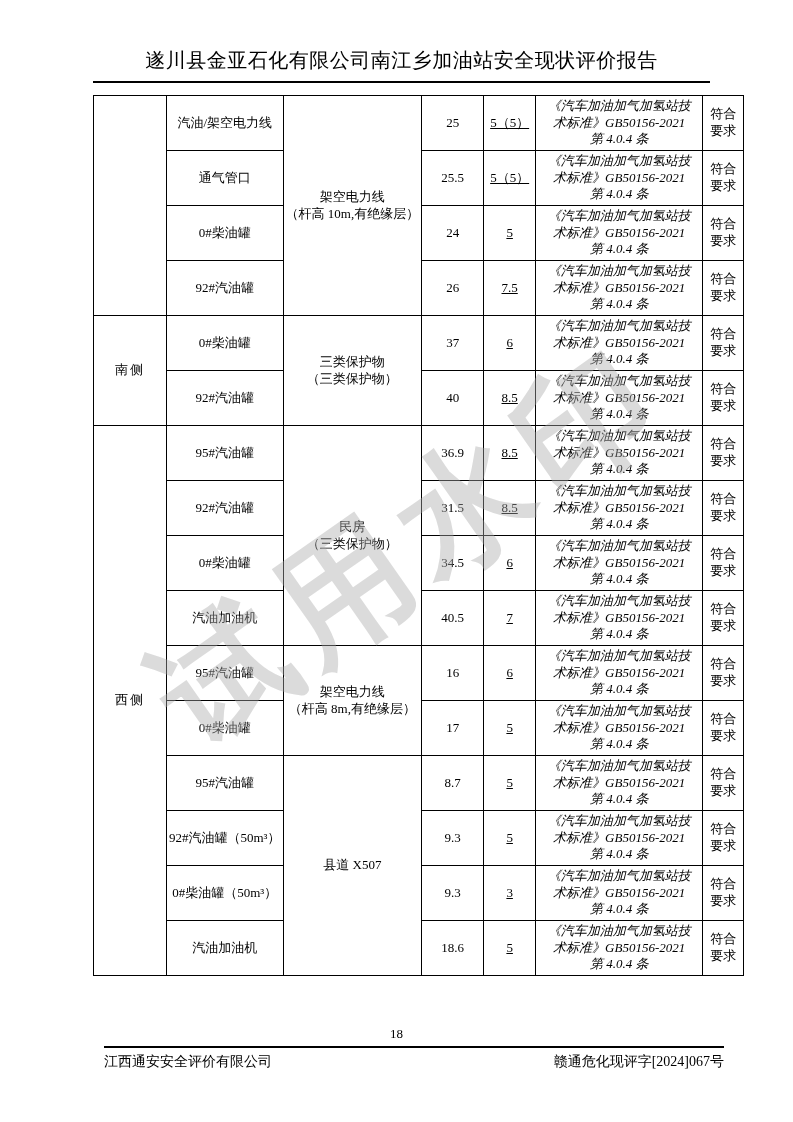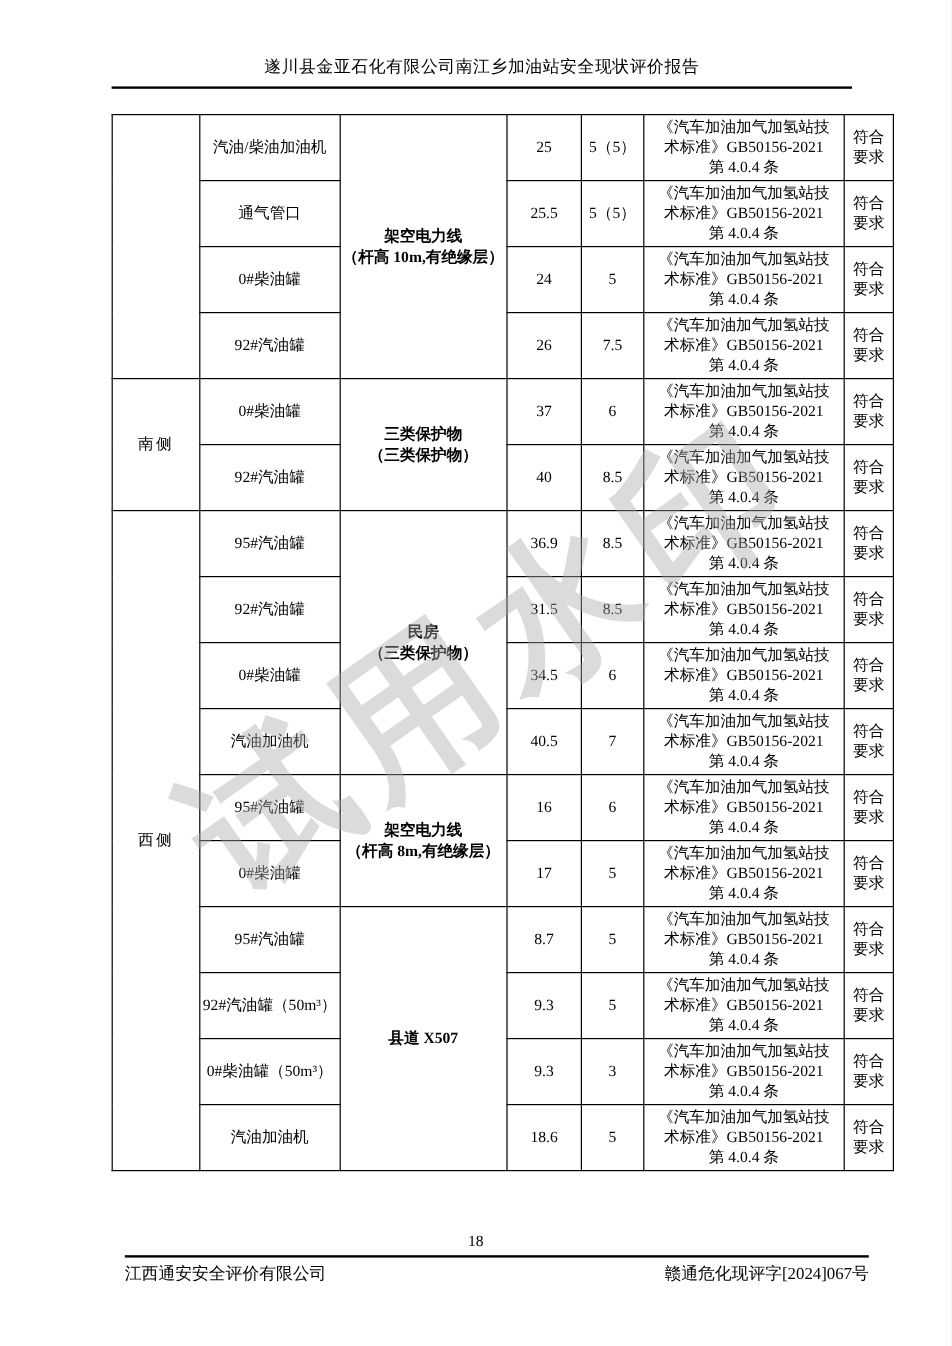--- a/index.html
+++ b/index.html
@@ -10,21 +10,21 @@
     background:#ffffff;
     margin:0 auto;
     overflow:hidden;
     font-family:"Liberation Serif","DejaVu Serif",serif;
     color:#000;
   }
   
   .doc-header {
     position:absolute; top:47px; left:93px; width:617px;
     text-align:center;
-    font-size:14px;
+    font-size:20px;
     letter-spacing:0.5px;
     padding-bottom:7px;
     border-bottom:2px solid #000;
   }
   
   .eval-table-wrap { position:absolute; top:95px; left:93px; }
   table.eval-table {
     border-collapse:collapse;
     table-layout:fixed;
   }
@@ -34,25 +34,25 @@
     vertical-align:middle;
     font-size:13px;
     line-height:1.3;
     padding:1px 2px;
     overflow:visible;
   }
   table.eval-table tr { height:55px; }
   td.col-direction { width:73px; font-size:14px; letter-spacing:2px; }
   td.col-facility  { width:109px; white-space:nowrap; }
   td.col-object    { width:136px; }
-  td.col-object div { white-space:nowrap;font-weight:bold; }
+  td.col-object div { white-space:nowrap; }
   td.col-distance  { width:62px; }
-  td.col-standard  { width:52px; }
+  td.col-standard  { width:52px;text-decoration:underline; }
   td.col-ref       { width:167px; }
-  td.col-ref div   { white-space:nowrap; }
+  td.col-ref div   { white-space:nowrap;font-style:italic; }
   td.col-conclusion{ width:41px; padding:1px 3px; }
   
   .watermark {
     position:absolute;
     left:90px; top:460px;
     width:640px; height:170px;
     line-height:170px;
     text-align:center;
     font-size:132px;
     font-weight:bold;
@@ -84,21 +84,21 @@
 
 <div class="page">
 
   <div class="doc-header">遂川县金亚石化有限公司南江乡加油站安全现状评价报告</div>
 
   <div class="eval-table-wrap">
     <table class="eval-table">
       <tbody id="table-body">
           <tr>
             <td class="col-direction" rowspan="4"></td>
-            <td class="col-facility">汽油/柴油加油机</td>
+            <td class="col-facility">汽油/架空电力线</td>
             <td class="col-object" rowspan="4">
               <div>架空电力线</div>
               <div>（杆高 10m,有绝缘层）</div>
             </td>
             <td class="col-distance">25</td>
             <td class="col-standard">5（5）</td>
             <td class="col-ref">
               <div>《汽车加油加气加氢站技</div>
               <div>术标准》GB50156-2021</div>
               <div>第 4.0.4 条</div>

